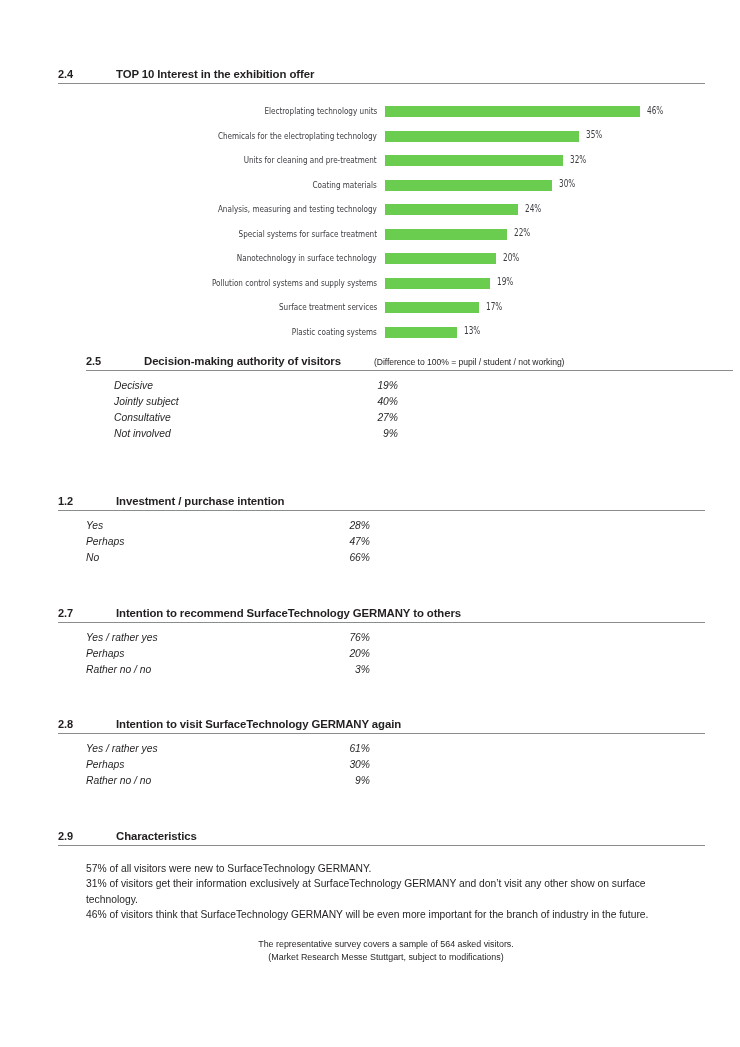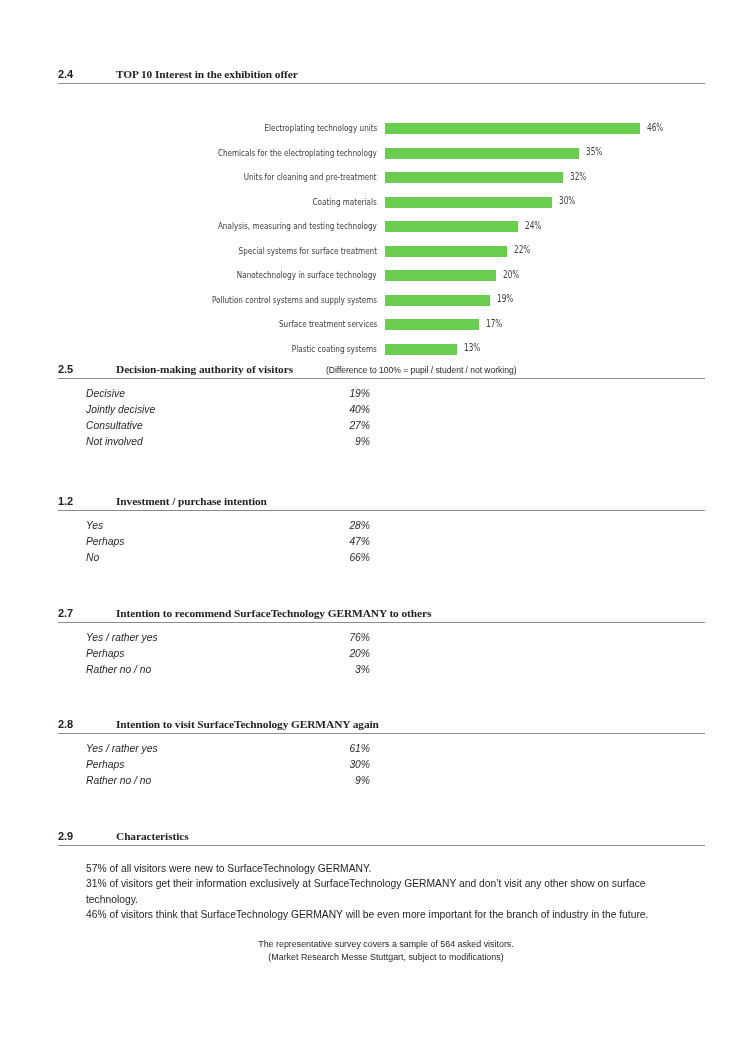--- a/index.html
+++ b/index.html
@@ -41,21 +41,20 @@
   }
   .sec-num {
     width: 30px;
     flex: 0 0 30px;
     font-weight: bold;
     font-size: 11px;
   }
   .sec-title {
     font-weight: bold;
     font-size: 11.4px;
-    font-family: Liberation Serif, serif;
   }
   .sec-sub {
     font-weight: normal;
     font-size: 8.6px;
     margin-left: 5px;
     color: #231f20;
     letter-spacing: -0.05px;
   }
   .rule {
     height: 0;
@@ -169,21 +168,21 @@
 <div class="page">
 
   <div class="section" style="top:68px;">
     <div class="sec-head">
       <span class="sec-num">2.4</span>
       <span class="sec-title">TOP 10 Interest in the exhibition offer</span>
     </div>
     <div class="rule"></div>
   </div>
 
-  <div class="chart" style="top:122px;" id="bar-chart">
+  <div class="chart" style="top:105px;" id="bar-chart">
       <div class="bar-row">
         <div class="bar-label">Electroplating technology units</div>
         <div class="bar-track" style="width: 255.3px;">
           <span class="bar-fill" style="width: 100%; background: rgb(106, 205, 79);"></span>
         </div>
         <div class="bar-value" style="left: 647.3px;">46%</div>
       </div>
       <div class="bar-row">
         <div class="bar-label">Chemicals for the electroplating technology</div>
         <div class="bar-track" style="width: 194.25px;">
@@ -242,34 +241,34 @@
       </div>
       <div class="bar-row">
         <div class="bar-label">Plastic coating systems</div>
         <div class="bar-track" style="width: 72.15px;">
           <span class="bar-fill" style="width: 100%; background: rgb(106, 205, 79);"></span>
         </div>
         <div class="bar-value" style="left: 464.15px;">13%</div>
       </div>
     </div>
 
-  <div class="section" style="top:363px;">
+  <div class="section" style="top:355px;margin-left:28px;">
     <div class="sec-head">
       <span class="sec-num">2.5</span>
       <span class="sec-title">Decision-making authority of visitors</span>
       <span class="sec-sub">(Difference to 100% = pupil / student / not working)</span>
     </div>
     <div class="rule"></div>
     <div class="stat-list" id="list-s25">
         <div class="stat-row">
           <span class="stat-label">Decisive</span>
           <span class="stat-value">19%</span>
         </div>
         <div class="stat-row">
-          <span class="stat-label">Jointly decisive</span>
+          <span class="stat-label">Jointly subject</span>
           <span class="stat-value">40%</span>
         </div>
         <div class="stat-row">
           <span class="stat-label">Consultative</span>
           <span class="stat-value">27%</span>
         </div>
         <div class="stat-row">
           <span class="stat-label">Not involved</span>
           <span class="stat-value">9%</span>
         </div>

